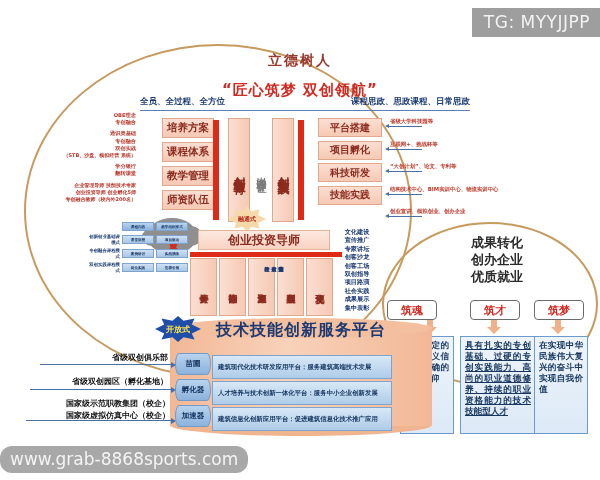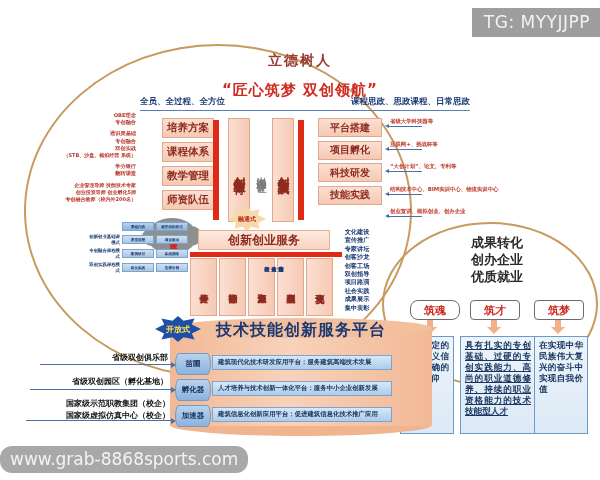--- a/index.html
+++ b/index.html
@@ -166,21 +166,21 @@
   .mini .hdr-r .c{background:linear-gradient(180deg,#b9d3ee,#8fb4dd);}
 
   
   .res{position:absolute;left:412px;top:234px;width:170px;text-align:center;}
   .res div{font-size:13px;color:#2a2a2a;font-weight:bold;line-height:17px;}
 
   .zhu{position:absolute;top:300px;width:48px;height:18px;
     background:#ffffff;border:1.5px solid #6b6b6b;border-radius:4px;
     display:flex;align-items:center;justify-content:center;
     color:#cf2b22;font-size:11px;font-weight:bold;}
-  #zhu1{left:410px;border-radius:8px;} #zhu2{left:470px;} #zhu3{left:534px;}
+  #zhu1{left:387px;} #zhu2{left:470px;} #zhu3{left:534px;}
 
   .arrow-dn{position:absolute;top:320px;width:14px;height:14px;}
   .arrow-dn .sh{width:6px;height:7px;background:#f0b08a;margin:0 auto;}
   .arrow-dn .hd{width:0;height:0;border-left:7px solid transparent;border-right:7px solid transparent;border-top:7px solid #f0b08a;}
   #ar1{left:423px;} #ar2{left:487px;} #ar3{left:551px;}
 
   .botbox{
     position:absolute;top:336px;width:54px;height:98px;
     background:linear-gradient(180deg,#eef4fb,#dce9f6);
     border:1px solid #6d9bc9;box-sizing:border-box;
@@ -216,21 +216,21 @@
   .nodecyl{
     position:absolute;width:34px;height:20px;
     background:linear-gradient(180deg,#b9d3ee,#8cb2dc);
     border-radius:4px/50%;border:1px solid #6f9cc9;
     display:flex;align-items:center;justify-content:center;
     font-size:7.5px;color:#13335f;font-weight:bold;
   }
   #nc1{left:175px;top:353px;} #nc2{left:175px;top:379px;} #nc3{left:175px;top:405px;}
 
   .plbar{
-    position:absolute;left:212px;height:15px;width:180px;
+    position:absolute;left:212px;height:24px;width:180px;
     background:linear-gradient(180deg,#d8e8f7,#aecce8);
     border:1px solid #7ea3cc;box-sizing:border-box;
     display:flex;align-items:center;padding-left:5px;
     font-size:6.4px;color:#12335e;font-weight:bold;white-space:nowrap;
   }
   #pb1{top:355px;} #pb2{top:381px;} #pb3{top:407px;}
 
   .llab{
     position:absolute;right:0;font-size:8px;color:#111;font-weight:bold;
     white-space:nowrap;text-align:right;
@@ -353,21 +353,21 @@
     </div>
     <div class="row">
       <div class="lab">双创实践课程模式</div>
       <div class="cells">
         <div class="c">岗位实践</div>
         <div class="c">竞赛引领</div>
       </div>
     </div>
   </div>
 
-  <div class="svc-title">创新创业服务</div>
+  <div class="svc-title">创业投资导师</div>
   <div class="svc-bar"></div>
   <div class="svc-items">
     <div class="vi">分类评价</div>
     <div class="vi">指导问诊</div>
     <div class="vi">资源聚集</div>
     <div class="vi">双创典型</div>
     <div class="vi">文化环境</div>
   </div>
   <div class="svc-sub">
     <span>政行企校</span>

